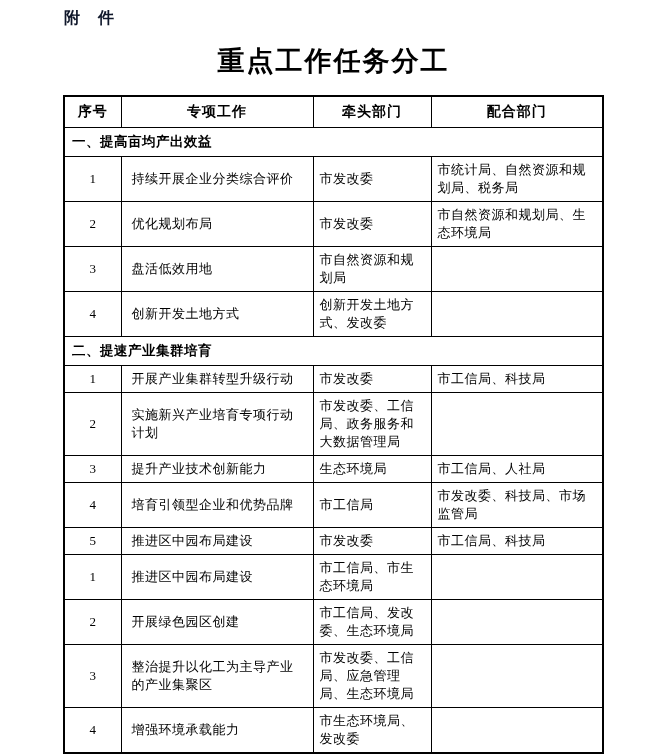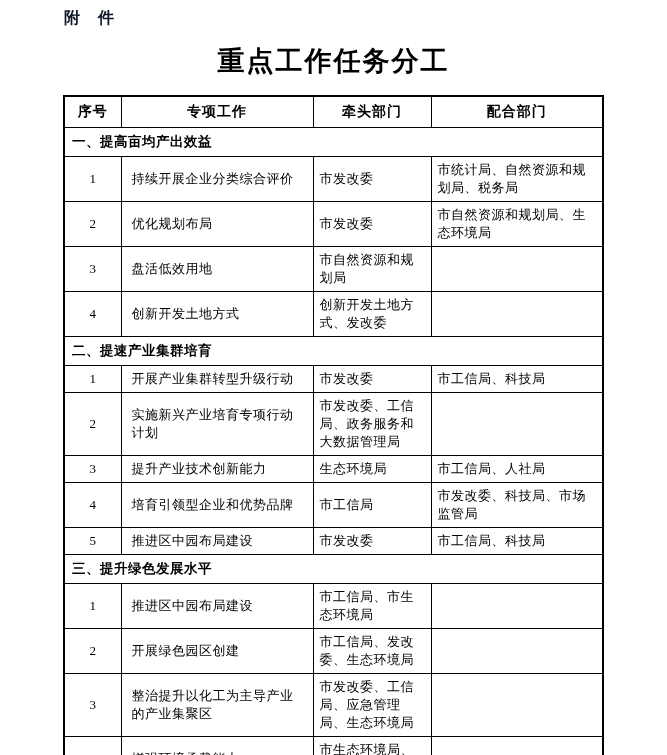--- a/index.html
+++ b/index.html
@@ -167,23 +167,20 @@
     <td class="cell-support">市发改委、科技局、市场监管局</td>
   </tr>
 
   <tr>
     <td class="cell-no">5</td>
     <td class="cell-task">推进区中园布局建设</td>
     <td class="cell-lead">市发改委</td>
     <td class="cell-support">市工信局、科技局</td>
   </tr>
 
-  <tr>
-    <td class="section-cell" colspan="4">三、提升绿色发展水平</td>
-  </tr>
 
   <tr>
     <td class="cell-no">1</td>
     <td class="cell-task">推进区中园布局建设</td>
     <td class="cell-lead">市工信局、市生态环境局</td>
     <td class="cell-support"></td>
   </tr>
 
   <tr>
     <td class="cell-no">2</td>

